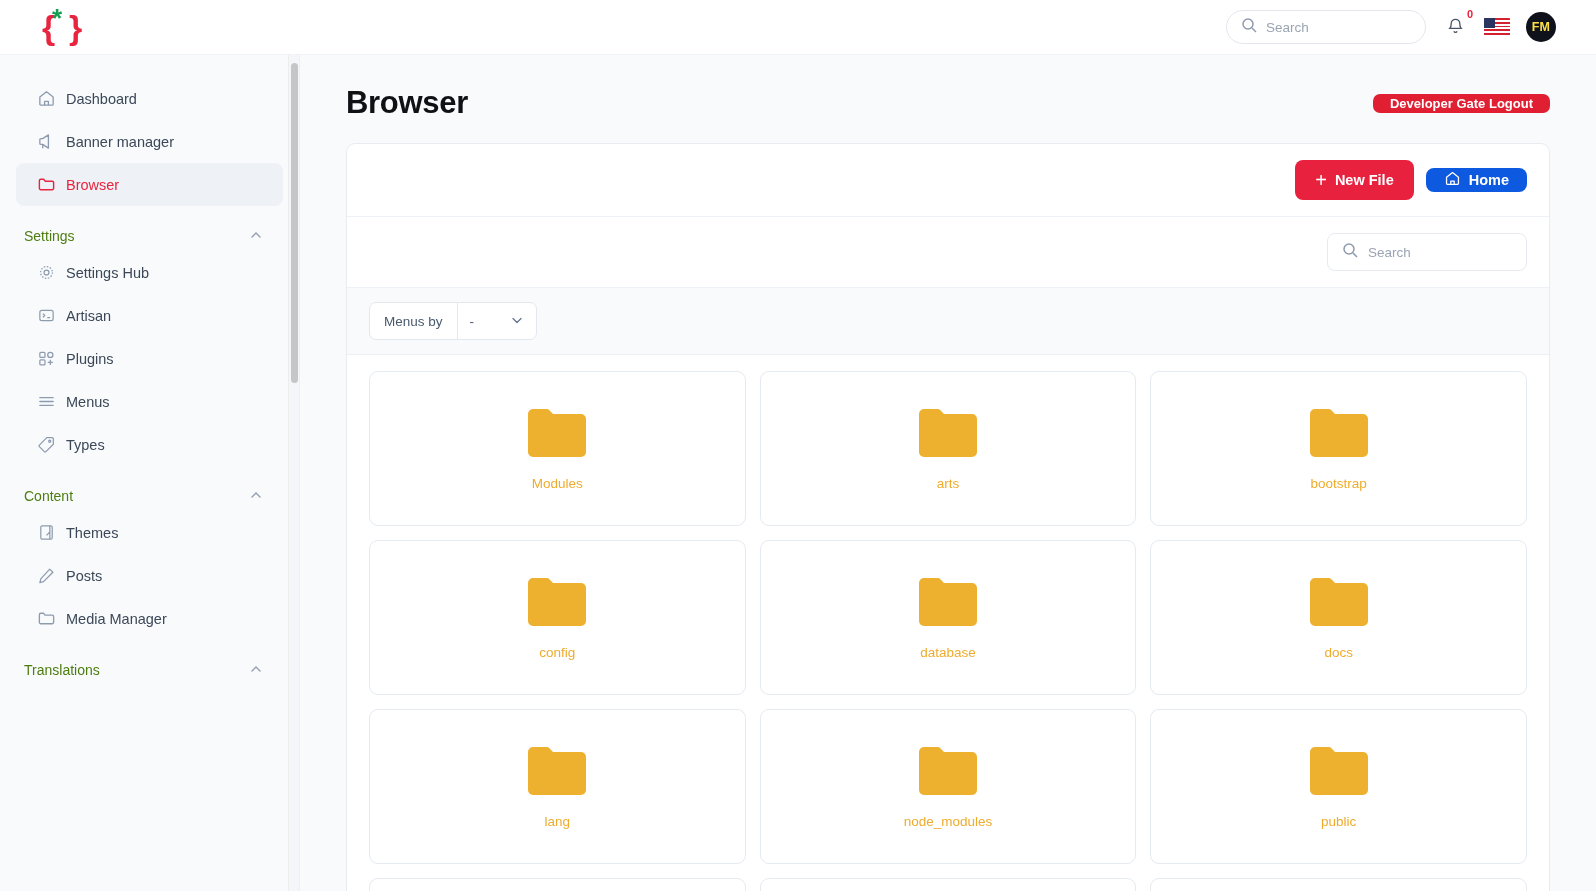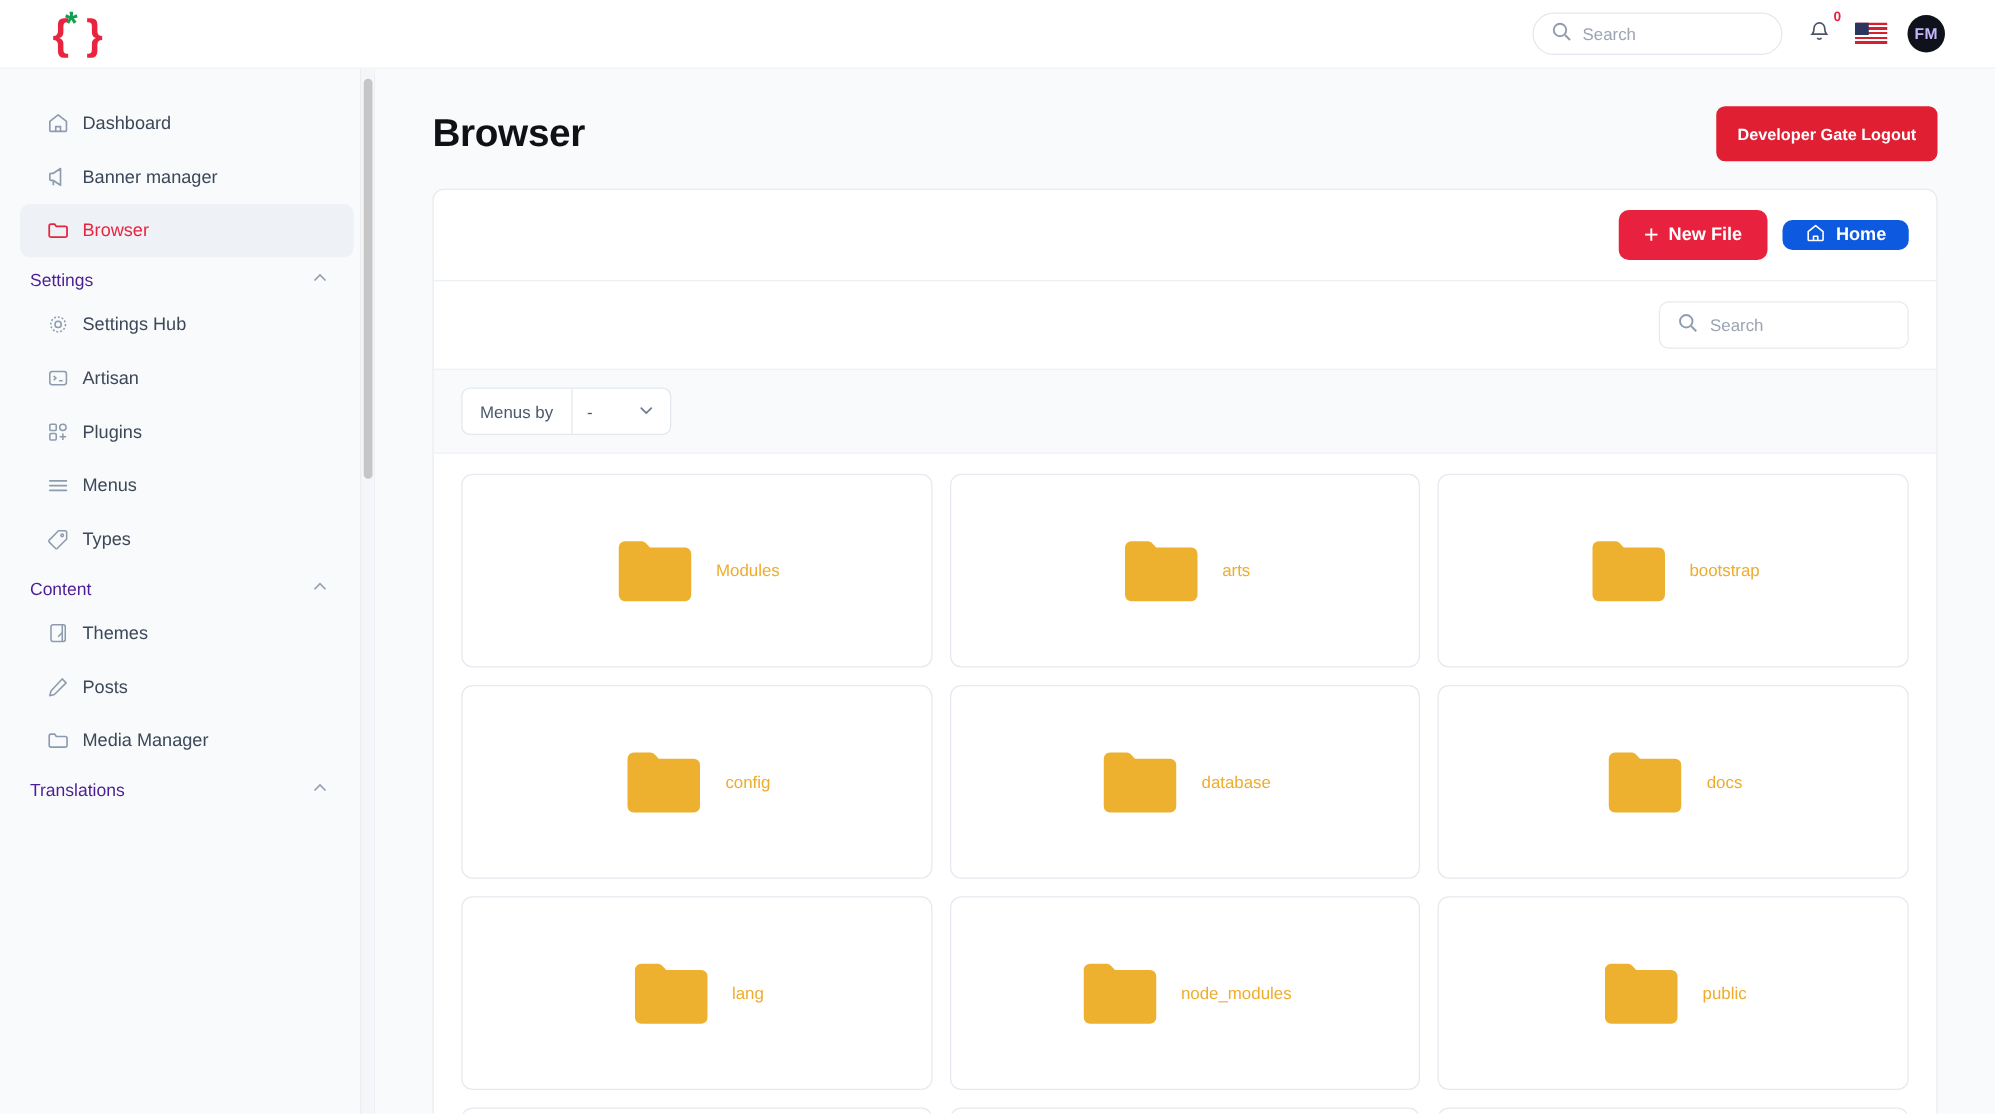--- a/index.html
+++ b/index.html
@@ -46,21 +46,21 @@
   .bell-badge {
     position: absolute; top: -3px; right: -5px;
     font-size: 11px; color: #e8243f; font-weight: 600; line-height: 1;
   }
   .flag { width: 26px; height: 18px; position: relative; overflow: hidden; border-radius: 1px; }
   .flag .stripes { position: absolute; inset: 0;
     background: repeating-linear-gradient(to bottom,#d4202f 0,#d4202f 1.9px,#fff 1.9px,#fff 3.8px); }
   .flag .canton { position: absolute; left: 0; top: 0; width: 11px; height: 9.5px; background: #2a3560; }
   .avatar {
     width: 30px; height: 30px; border-radius: 50%;
-    background: #10121b; color: #c4b5fd;
+    background: #10121b; color: #fde047;
     display: flex; align-items: center; justify-content: center;
     font-size: 12.5px; font-weight: 700; letter-spacing: .3px;
   }
 
   
   .body { flex: 1; display: flex; min-height: 0; }
 
   
   .sidebar {
     width: 300px; flex: 0 0 300px;
@@ -78,23 +78,23 @@
     display: flex; align-items: center; gap: 9px;
     height: 43px; margin: 0 16px; padding-left: 20px;
     border-radius: 8px;
     color: #3c4858; font-size: 14.5px;
     cursor: pointer;
   }
   .nav-item .ico { width: 21px; height: 21px; display: flex; align-items: center; justify-content: center; flex: 0 0 21px; color: #8e9bae; }
   .nav-item.active { background: #eef2f7; color: #e8243f; }
   .nav-item.active .ico { color: #e8243f; }
   .nav-group-head {
-    display: flex; align-items: center; justify-content: space-between;
-    margin: 9px 36px 6px 24px;
-    font-size: 14px; color: #4c1d95;
+    display: flex; justify-content: space-between;
+    margin: 22px 36px 6px 24px;
+    font-size: 14px; color: #4d7c0f;
   }
   .nav-group-head .chev { color: #93a0b2; }
   .sb-track {
     position: absolute; top: 0; right: 0; width: 11px; height: 100%;
     background: #f4f6f9; border-left: 1px solid #ededed;
   }
   .sb-thumb {
     position: absolute; top: 8px; left: 2px; width: 7px; height: 320px;
     background: #c6c6c6; border-radius: 4px;
   }
@@ -106,21 +106,21 @@
   .page-title { font-size: 31px; font-weight: 800; letter-spacing: -.3px; color: #0f1115; }
   .btn {
     border: none; cursor: pointer; border-radius: 7px;
     font-family: "Liberation Sans", sans-serif;
     display: inline-flex; align-items: center; justify-content: center; gap: 8px;
   }
   .btn-logout {
     margin-left: auto;
     background: #e01f33; color: #fff;
     font-size: 13px; font-weight: 700;
-    padding: 0 17px; height: 44px;
+    padding: 0 17px; height: 19px;
     border-radius: 7px;
   }
   .panel {
     background: #fff;
     border: 1px solid #e8ecf1;
     border-radius: 9px;
     overflow: hidden;
   }
   .panel-row {
     display: flex; align-items: center;
@@ -162,21 +162,21 @@
     cursor: pointer;
   }
   .grid {
     padding: 16px 22px 0 22px;
     display: grid; grid-template-columns: repeat(3, 1fr); gap: 14px;
     background: #fff;
   }
   .card {
     border: 1px solid #e5eaf1; border-radius: 9px;
     height: 155px;
-    display: flex; flex-direction: row; align-items: center; justify-content: center;
+    display: flex; flex-direction: column; align-items: center; justify-content: center;
     gap: 16px; cursor: pointer; background: #fff;
   }
   .card .fname { font-size: 13.5px; color: #eeac2d; }
   .folder-svg { display: block; }
 </style>
 </head>
 <body>
 
 <div class="app">
 

